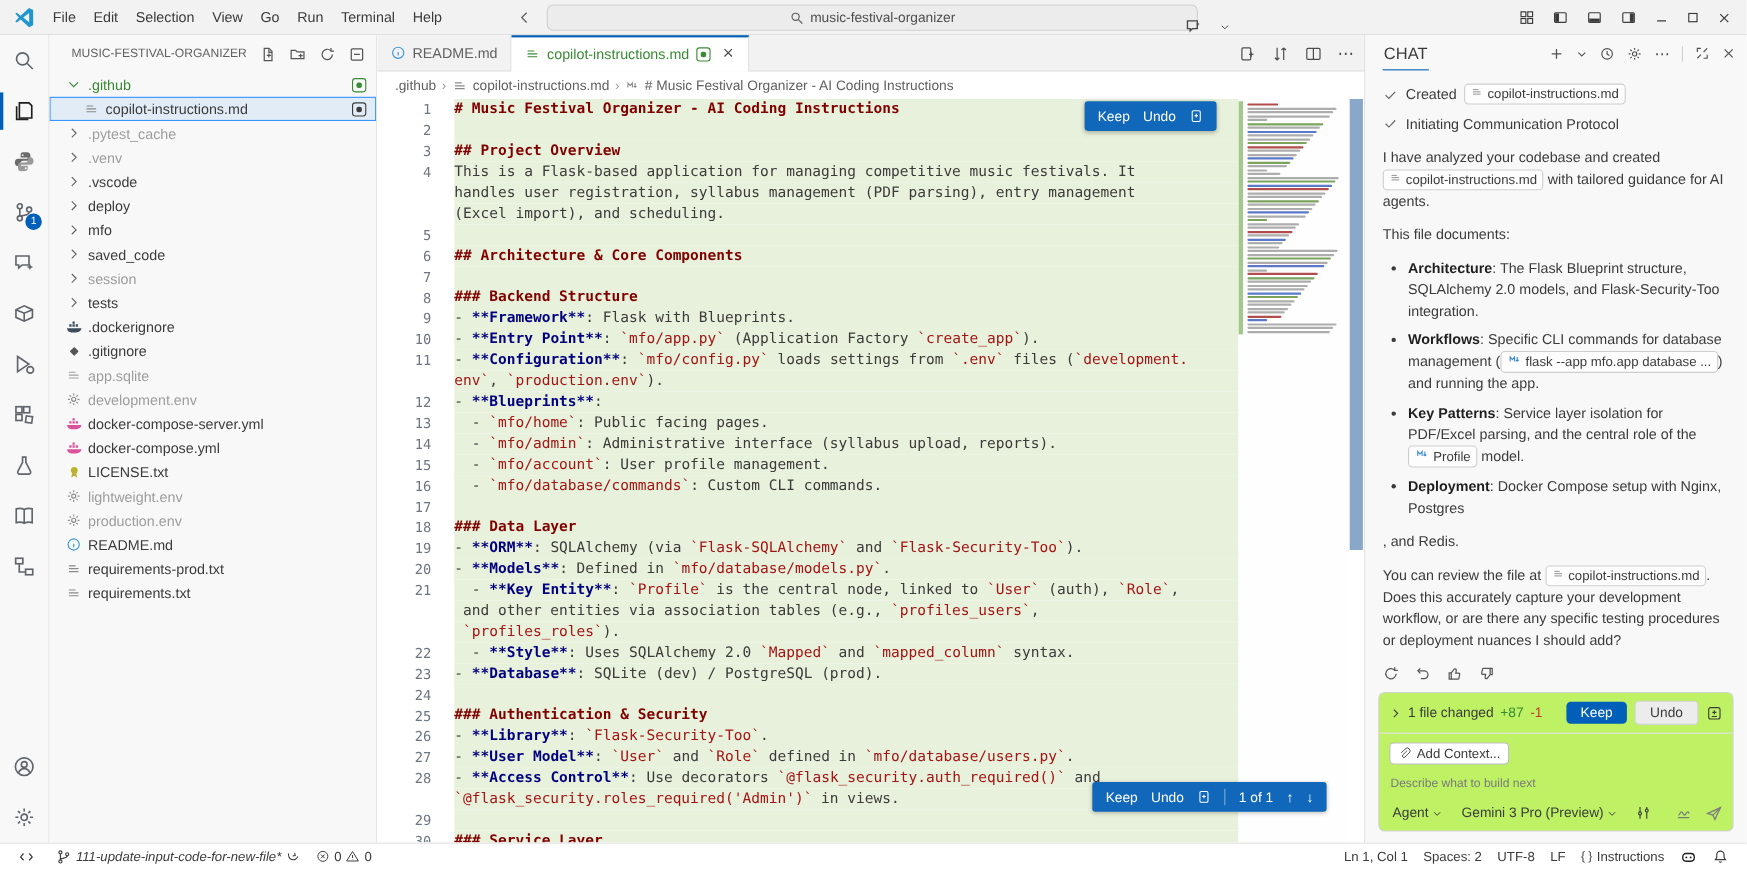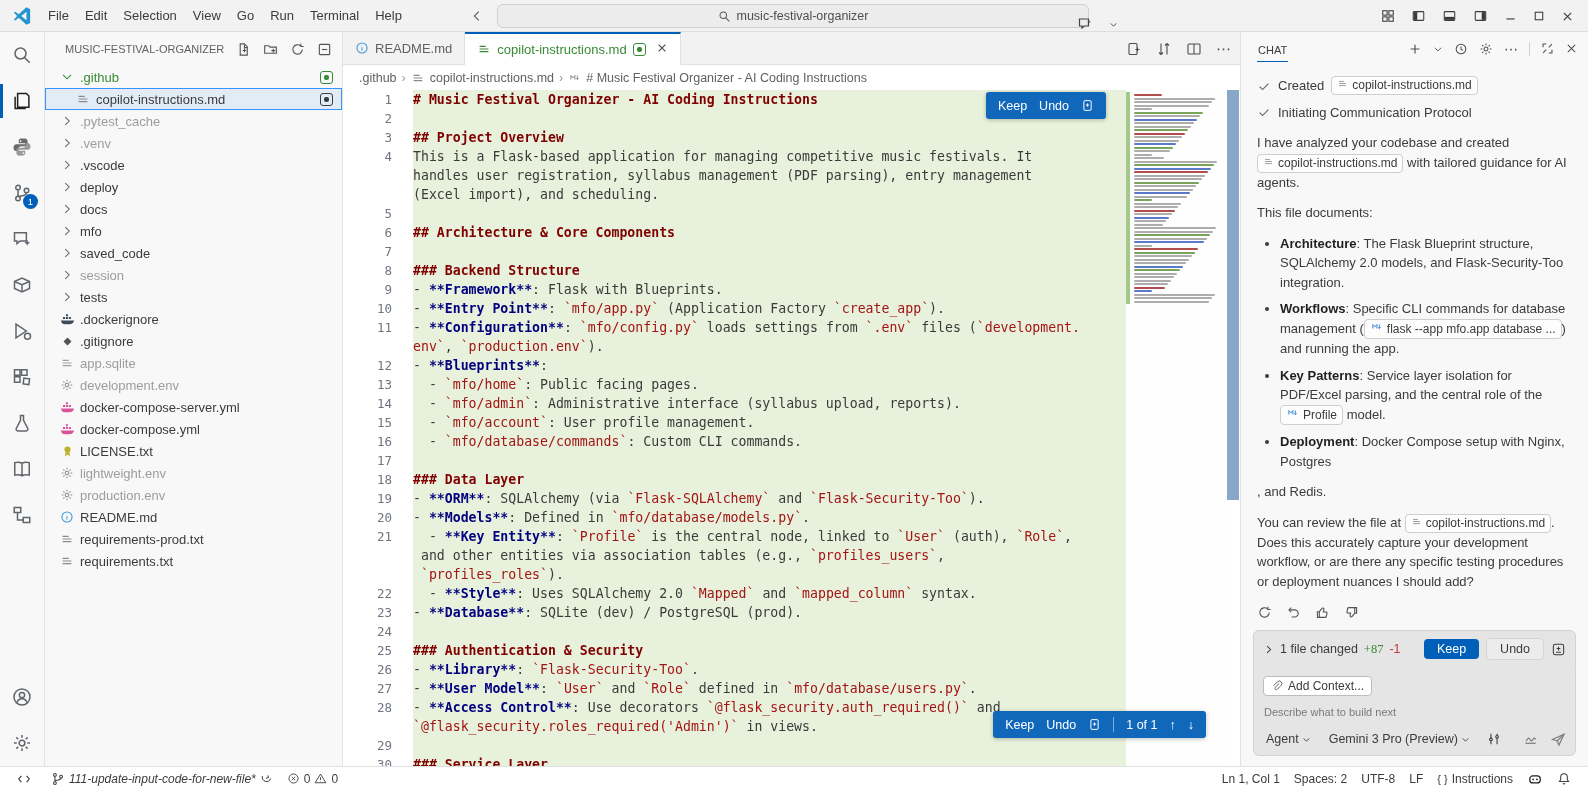--- a/index.html
+++ b/index.html
@@ -85,38 +85,38 @@
     display:flex; align-items:center; gap:12px; font-size:12.5px; padding:0 12px; height:27px;
     box-shadow:0 1px 4px rgba(0,0,0,.25); }
   .float-pill .divider { width:1px; height:15px; background:rgba(255,255,255,.45); }
   .float-pill .fp-btn { cursor:pointer; }
   .keep-top { top:60px; right:134px; }
   .keep-bottom { bottom:28px; right:34px; }
 
   
   .chat { width:348px; flex:none; background:#f8f8f8; border-left:1px solid #e3e3e3; display:flex; flex-direction:column; }
   .chat-header { height:33px; display:flex; align-items:center; padding:0 10px 0 16px; flex:none; }
-  .chat-tab { font-size:11px; color:#3b3b3b; border-bottom:1.5px solid #005fb8; padding:8px 1px 5px; }
+  .chat-tab { font-size:15px; color:#3b3b3b; border-bottom:1.5px solid #005fb8; padding:8px 1px 5px; }
   .chat-header-actions { margin-left:auto; display:flex; align-items:center; gap:11px; color:#4f4f4f; }
   .chat-header-actions .vdiv { width:1px; height:14px; background:#d0d0d0; }
   .chat-body { flex:1; overflow:hidden; padding:4px 16px 0; font-size:13px; line-height:1.5; color:#3b3b3b; }
   .chat-step { display:flex; align-items:center; gap:7px; margin:7px 0; color:#3b3b3b; }
   .chat-step .chk { color:#616161; }
   .pill { display:inline-flex; align-items:center; gap:4px; border:1px solid #cecece; background:#fdfdfd;
     border-radius:4px; padding:0 5px; font-size:12px; line-height:17px; vertical-align:middle; cursor:pointer; color:#3b3b3b; }
   .pill .picon { color:#888; } .pill .picon.blue { color:#3b8ad8; }
   .chat-p { margin:11px 0; }
   .chat-bullets { margin:10px 0 0 9px; padding-left:14px; }
   .chat-bullets li { margin-bottom:7px; }
   .chat-bullets b { color:#1f1f1f; }
   .resp-actions { display:flex; gap:14px; margin:14px 0 6px; color:#555; }
   .chat-footer { flex:none; padding:6px 12px 10px; }
-  .io-box { border:1px solid #d2d2d2; border-radius:6px; background:#e5e5e5; }
+  .io-box { border:1px solid #d2d2d2; border-radius:6px; background:#bef264; }
   .changes-row { display:flex; align-items:center; gap:6px; padding:7px 9px; border-bottom:1px solid #e3e3e3; font-size:12.5px; }
-  .changes-row .plus { color:#388a34;font-family:Liberation Serif, serif; } .changes-row .minus { color:#cd3131; }
+  .changes-row .plus { color:#388a34; } .changes-row .minus { color:#cd3131; }
   .btn { border-radius:4px; font-size:12.5px; padding:3px 13px; cursor:pointer; }
   .btn.primary { background:#005fb8; color:#fff; }
   .btn.secondary { background:#ececec; color:#3b3b3b; border:1px solid #d4d4d4; }
   .input-inner { padding:8px 9px 7px; }
   .ctx-chip { display:inline-flex; align-items:center; gap:5px; border:1px solid #bdbdbd; border-radius:4px;
     padding:2px 7px; font-size:12px; color:#3b3b3b; cursor:pointer; background:#fff; }
   .chat-placeholder { color:#7a7a7a; font-size:11px; margin:10px 0 12px 1px; }
   .input-bottom { display:flex; gap:4px; font-size:12.5px; color:#3b3b3b; }
   .dd { display:flex; align-items:center; gap:3px; cursor:pointer; padding:2px 3px; }
   .input-bottom .right { margin-left:auto; display:flex; gap:12px; color:#7c7c7c; align-items:center; }
@@ -411,28 +411,20 @@
             </span>
             <span class="lbl">.vscode</span>
           </div>
           <div class="tree-row">
             <span class="twisty">
               <svg width="14" height="14" viewBox="0 0 16 16" fill="none" stroke="currentColor" stroke-width="1.2">
                 <path d="M6 3.5l4.5 4.5L6 12.5"></path>
               </svg>
             </span>
             <span class="lbl">deploy</span>
-          </div>
-          <div class="tree-row">
-            <span class="twisty">
-              <svg width="14" height="14" viewBox="0 0 16 16" fill="none" stroke="currentColor" stroke-width="1.2">
-                <path d="M6 3.5l4.5 4.5L6 12.5"></path>
-              </svg>
-            </span>
-            <span class="lbl">docs</span>
           </div>
           <div class="tree-row">
             <span class="twisty">
               <svg width="14" height="14" viewBox="0 0 16 16" fill="none" stroke="currentColor" stroke-width="1.2">
                 <path d="M6 3.5l4.5 4.5L6 12.5"></path>
               </svg>
             </span>
             <span class="lbl">mfo</span>
           </div>
           <div class="tree-row">

